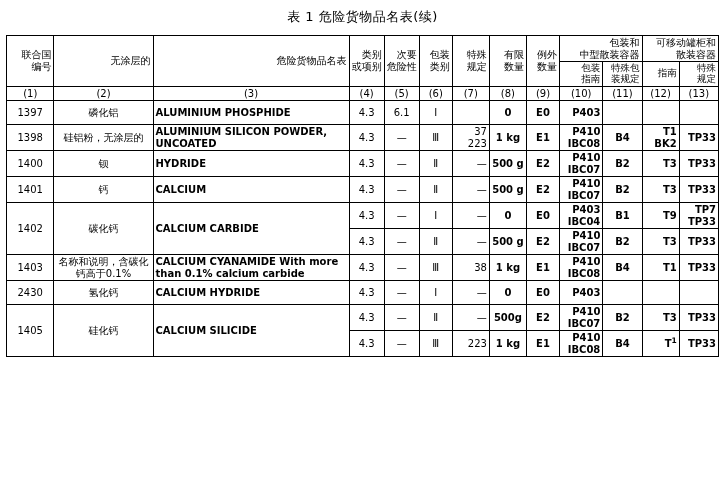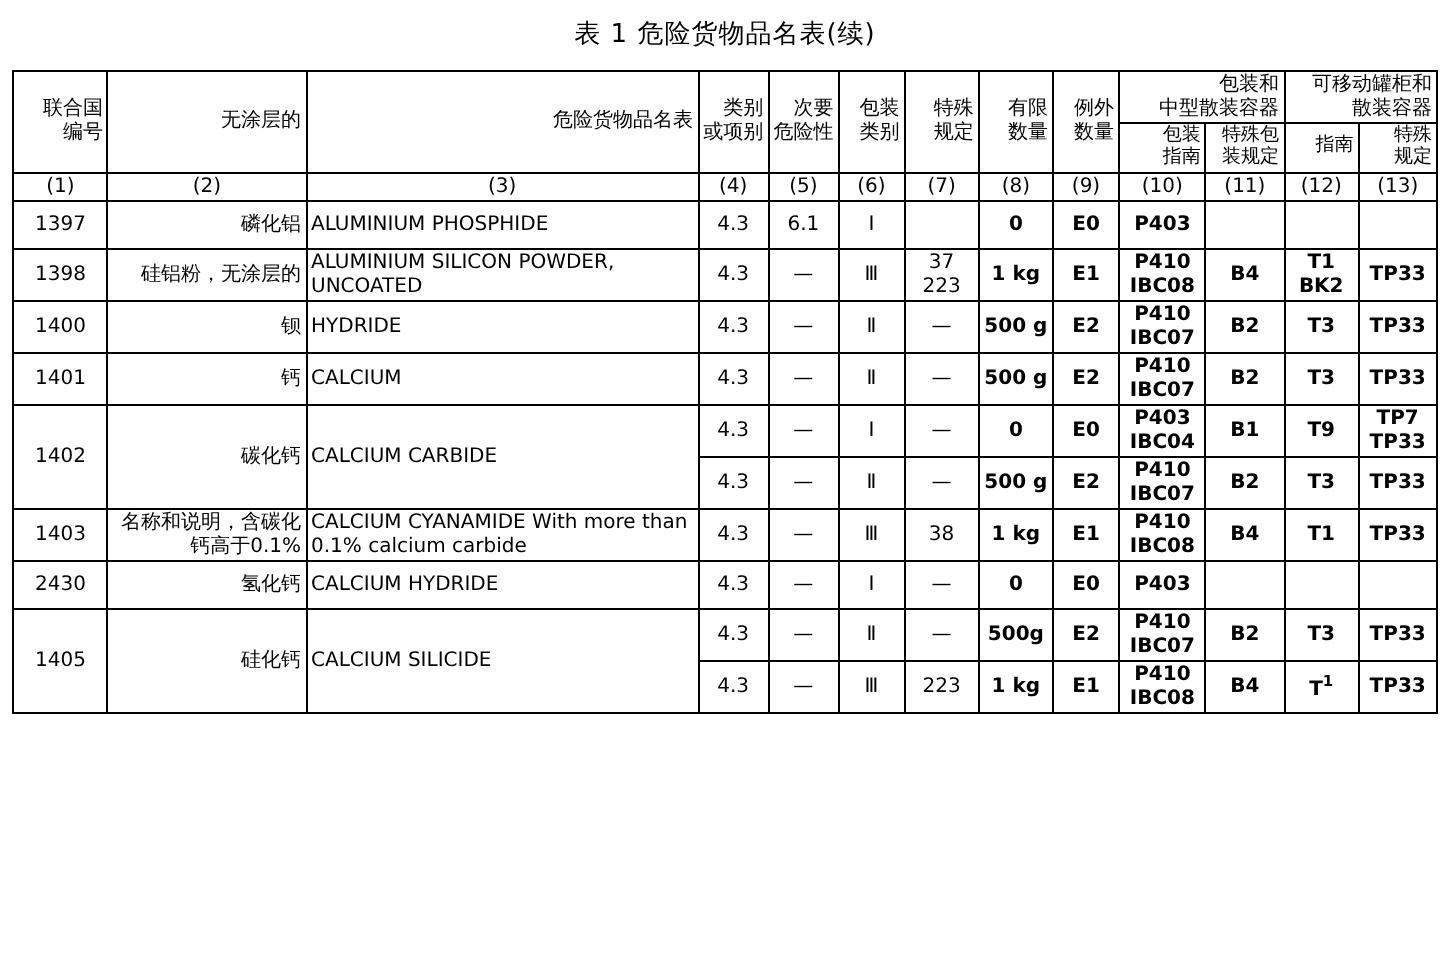--- a/index.html
+++ b/index.html
@@ -60,29 +60,30 @@
     padding: 2px 0;
   }
   
   .c   { text-align: center; }
   .bold{ font-weight: bold; }
   .en {
     font-family: "Liberation Serif", serif;
     font-size: 10.5px;
     text-align: left;
     line-height: 1.2;
+    font-weight: bold;
   }
   .cn {
     font-family: "DejaVu Sans", sans-serif;
     font-size: 10.5px;
+    text-align: center;
+    padding-left: 4px;
+  }
+  .pack {
     text-align: right;
-    padding-left: 4px;
-  }
-  .pack {
-    text-align: center;
     font-size: 9.5px;
     line-height: 1.25;
     white-space: pre-line;
   }
   .sub {
     vertical-align: super;
     font-size: 7.5px;
   }
 </style>
 </head>

